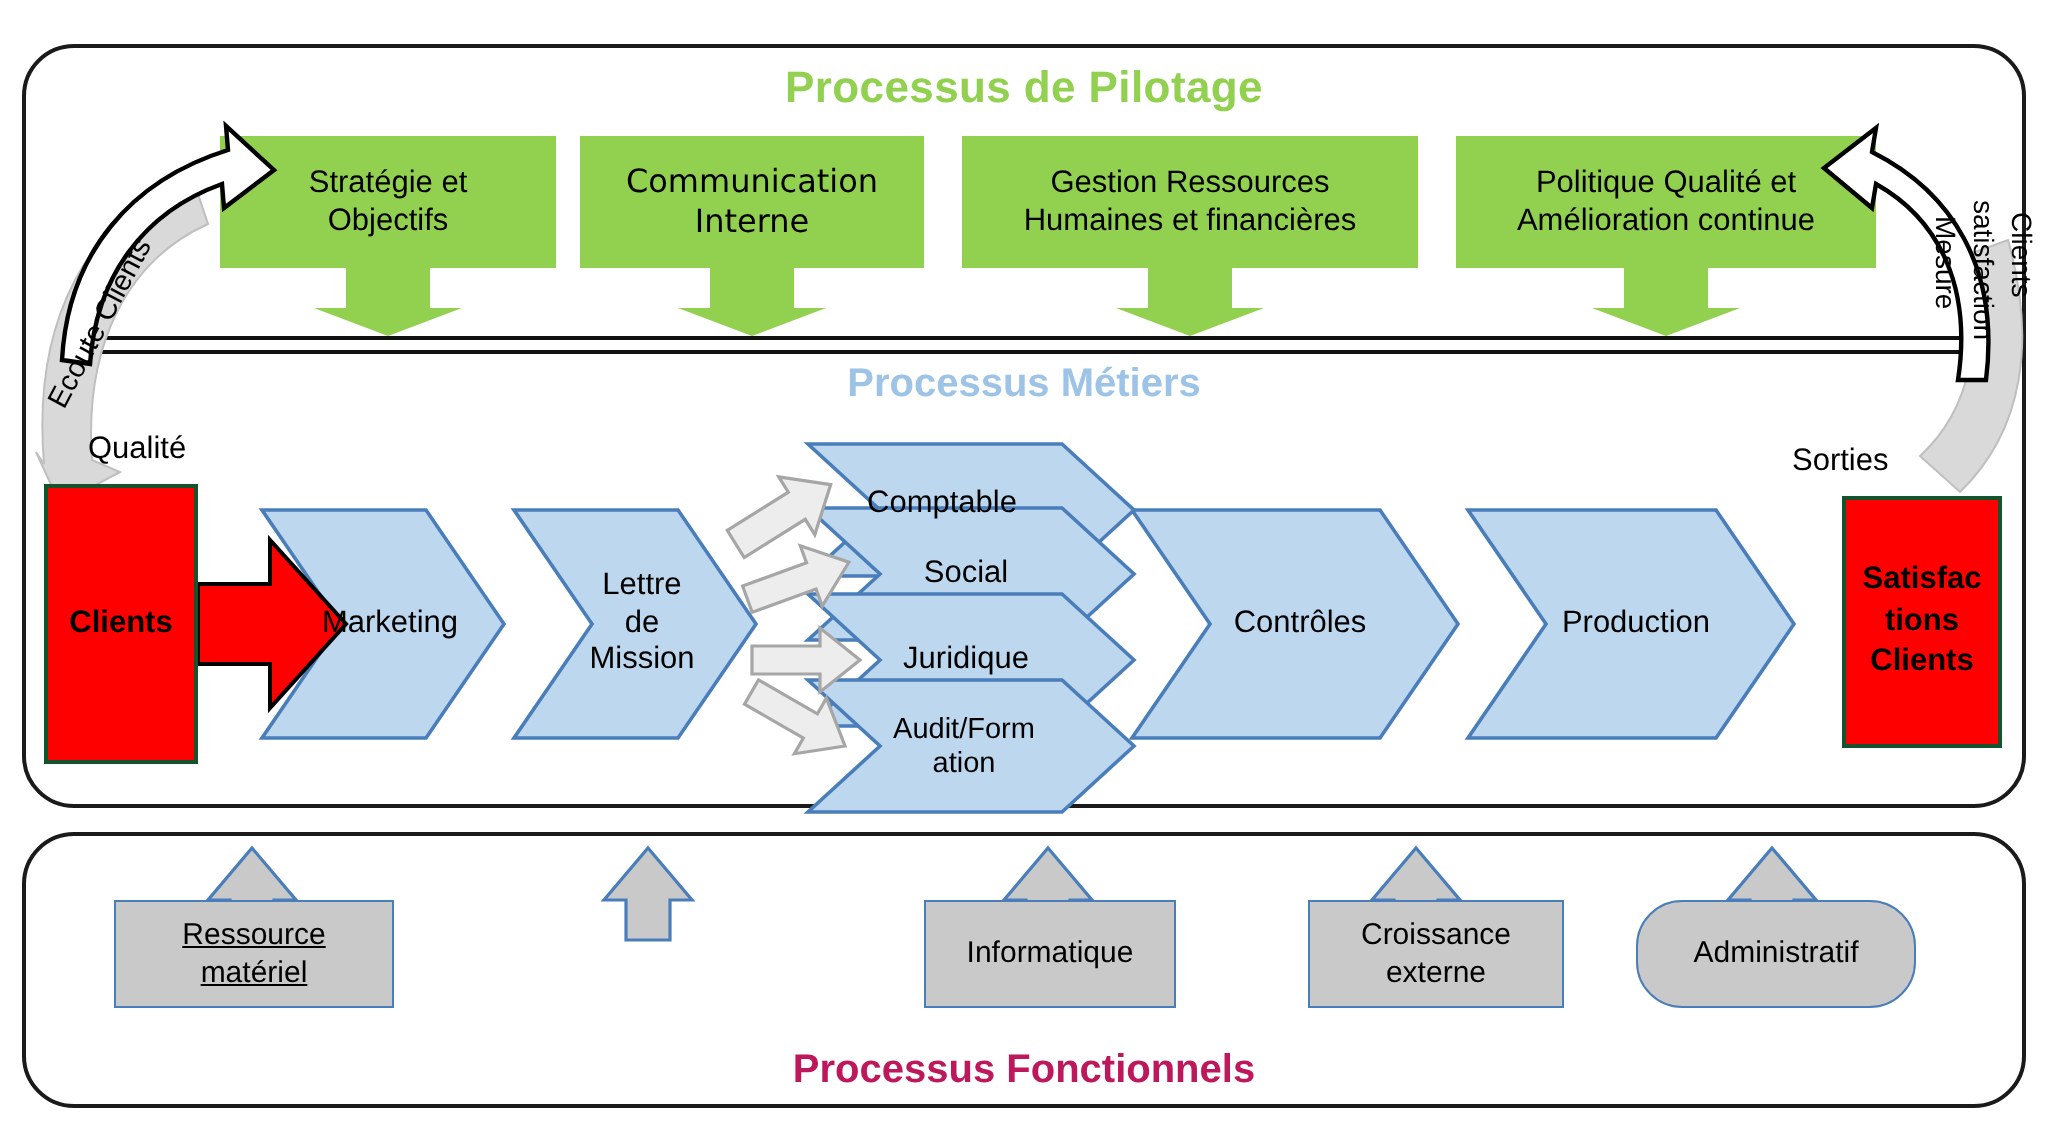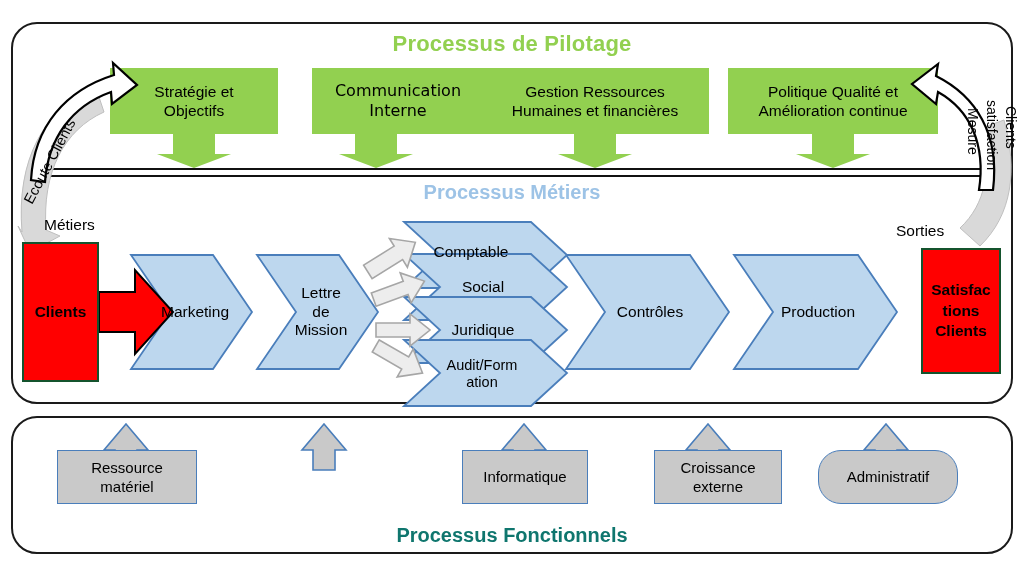--- a/index.html
+++ b/index.html
@@ -28,21 +28,21 @@
   #divider-a{top:168px;}
   #divider-b{top:175px;}
 
   
   .band-title{
     position:absolute;text-align:center;font-weight:bold;
     white-space:nowrap;
   }
   #title-pilotage{left:0;top:31px;width:1024px;font-size:22px;color:#92D050;letter-spacing:.2px;}
   #title-metiers{left:0;top:181px;width:1024px;font-size:20px;color:#9DC3E6;}
-  #title-fonctionnels{left:0;top:524px;width:1024px;font-size:20px;color:#0f766e;}
+  #title-fonctionnels{left:0;top:524px;width:1024px;font-size:20px;color:#be185d;}
 
   
   .green-box{
     position:absolute;background:#92D050;border:0;
     display:flex;align-items:center;justify-content:center;
     text-align:center;color:#000;font-size:15.5px;line-height:1.25;
     box-sizing:border-box;padding:4px 6px;
   }
   .green-box.alt{font-family:"DejaVu Sans", sans-serif;font-size:16px;}
   .chev-label{
@@ -87,21 +87,21 @@
   <div class="band-title" id="title-metiers">Processus Métiers</div>
   <div class="band-title" id="title-fonctionnels">Processus Fonctionnels</div>
 
   <div class="green-box" style="left:110px;top:68px;width:168px;height:66px;text-align:center;">
     <div>
       <div>Stratégie et</div>
       <div>Objectifs</div>
     </div>
   </div>
 
-  <div class="green-box alt" style="left:290px;top:68px;width:172px;height:66px;margin-left:22px;">
+  <div class="green-box alt" style="left:290px;top:68px;width:172px;height:66px;">
     <div>
       <div>Communication</div>
       <div>Interne</div>
     </div>
   </div>
 
   <div class="green-box" style="left:481px;top:68px;width:228px;height:66px;">
     <div>
       <div>Gestion Ressources</div>
       <div>Humaines et financières</div>
@@ -197,35 +197,35 @@
   <div class="chev-label" style="left:408px;top:236px;width:126px;height:32px;text-align:right;">Comptable</div>
   <div class="chev-label" style="left:420px;top:271px;width:126px;height:32px;">Social</div>
   <div class="chev-label" style="left:420px;top:314px;width:126px;height:32px;">Juridique</div>
   <div class="chev-label small" style="left:414px;top:353px;width:136px;height:42px;">
     <div>
       <div>Audit/Form</div>
       <div>ation</div>
     </div>
   </div>
 
-  <div class="cap" style="left:44px;top:216px;">Métiers</div>
+  <div class="cap" style="left:44px;top:216px;">Qualité</div>
   <div class="redbox" style="left:22px;top:242px;width:77px;height:140px;">
     <span>Clients</span>
   </div>
 
   <div class="cap" style="left:896px;top:222px;">Sorties</div>
   <div class="redbox" style="left:921px;top:248px;width:80px;height:126px;">
     <div>
       <div>Satisfac</div>
       <div>tions</div>
       <div>Clients</div>
     </div>
   </div>
 
-  <div class="gray-box" style="left:57px;top:450px;width:140px;height:54px;">
+  <div class="gray-box" style="left:57px;top:450px;width:140px;height:54px;text-decoration:underline;">
     <div>
       <div>Ressource</div>
       <div>matériel</div>
     </div>
   </div>
 
 
   <div class="gray-box" style="left:462px;top:450px;width:126px;height:54px;">
     <div>
       <div>Informatique</div>

